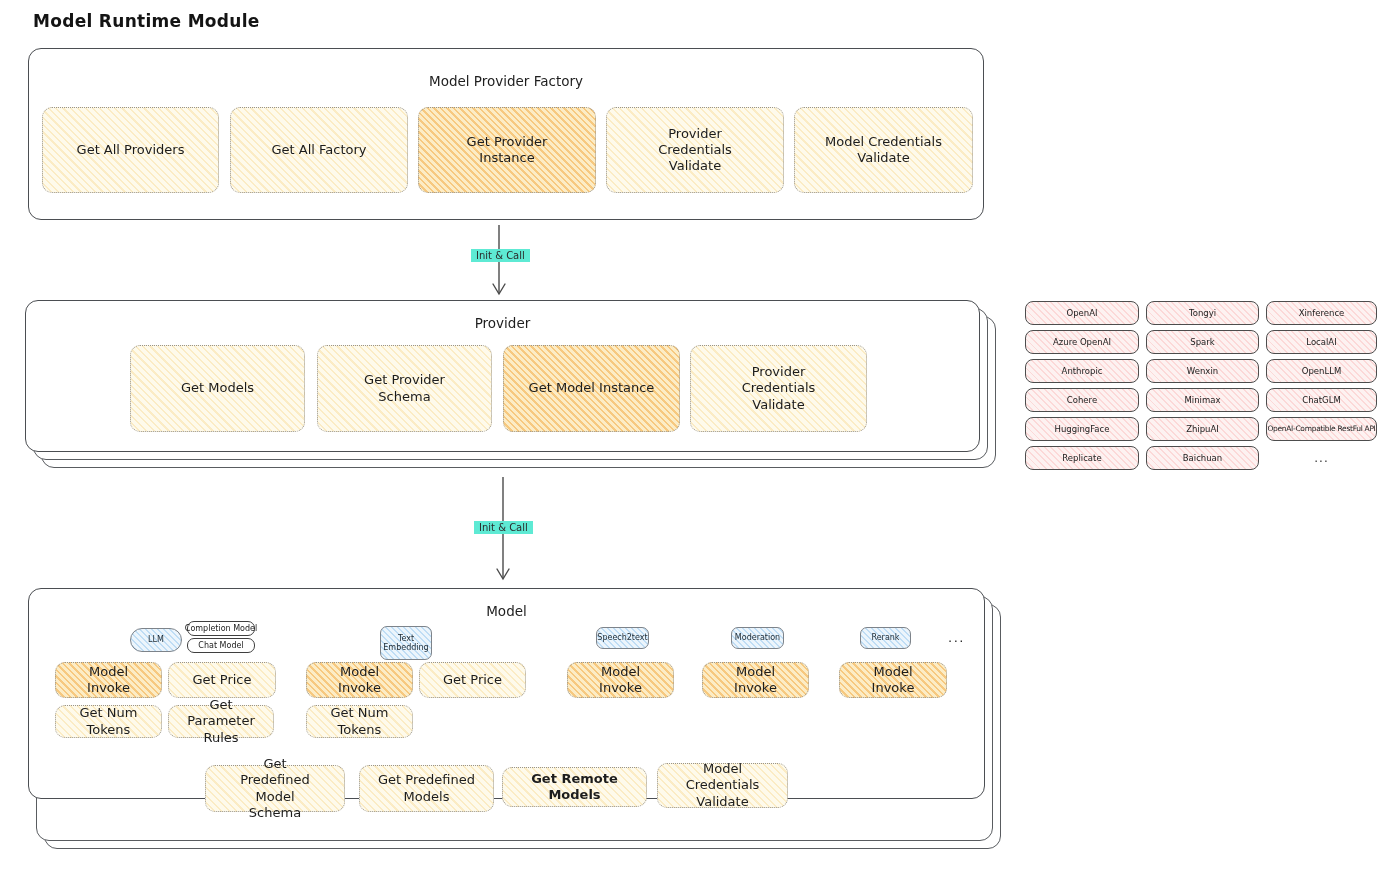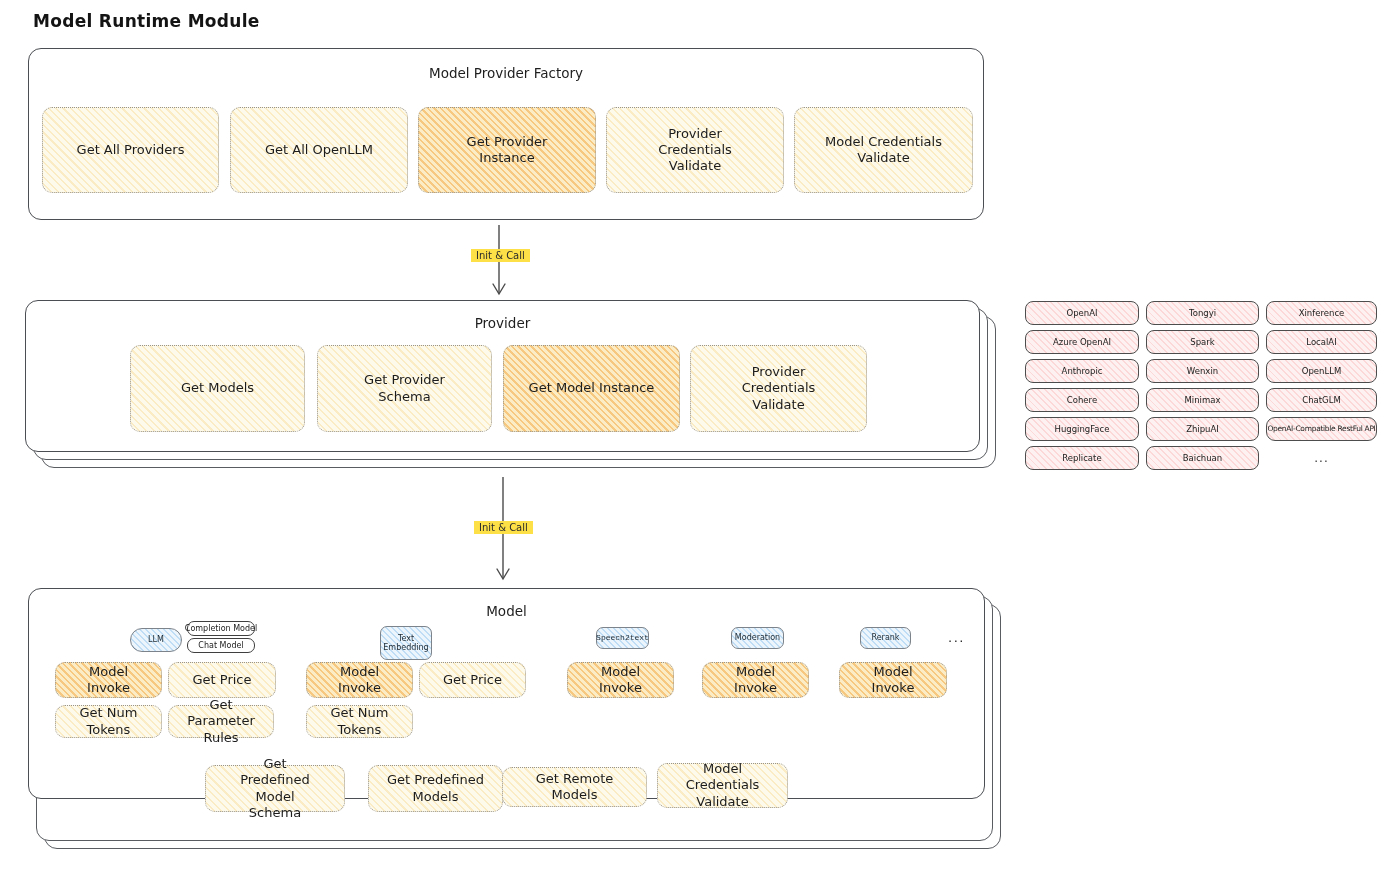--- a/index.html
+++ b/index.html
@@ -67,21 +67,21 @@
     height: 23.5px; width: 100%;
     display: flex; align-items: center; justify-content: center;
     background-color: #fdf2f1;
     background-image: repeating-linear-gradient(45deg,
       rgba(249,148,148,0.27) 0px, rgba(249,148,148,0.27) 1.4px,
       rgba(0,0,0,0) 1.4px, rgba(0,0,0,0) 4.6px);
     border: 1.3px solid #4d4d4d;
     border-radius: 8px;
     font-size: 8.5px; color: #222; white-space: nowrap;
   }
-  .chip-pink.tight { font-size: 7.5px; letter-spacing: -0.3px; border-radius: 9px; }
+  .chip-pink.tight { font-size: 7.5px; letter-spacing: -0.3px; }
   .chips-more {
     height: 23.5px; display: flex; align-items: center; justify-content: center;
     font-size: 12px; color: #333; letter-spacing: 1px;
   }
 
   
   .tag-blue {
     position: absolute;
     display: flex; align-items: center; justify-content: center; text-align: center;
     background-color: #ecf5fc;
@@ -101,37 +101,37 @@
     font-size: 8px; color: #222; white-space: nowrap;
   }
   .dots {
     position: absolute; font-size: 13px; color: #2a2a2a; letter-spacing: 1.5px;
   }
 
   
   .arrow-svg { position: absolute; overflow: visible; }
   .arrow-label {
     position: absolute;
-    background: #fde047;
+    background: #5eead4;
     font-size: 10px; color: #2b2b2b;
     padding: 1px 5px;
   }
 </style>
 </head>
 <body>
 
 <div class="canvas">
 
   <div class="diagram-title">Model Runtime Module</div>
 
   <div class="container-box" style="left:28px; top:48px; width:956px; height:172px;">
-    <div class="sec-title" style="top:16px;">Model Provider Factory</div>
+    <div class="sec-title" style="top:24px;">Model Provider Factory</div>
   </div>
   <div class="node node-yellow" style="left:42px; top:107px; width:177px; height:86px;">Get All Providers</div>
-  <div class="node node-yellow" style="left:230px; top:107px; width:178px; height:86px;">Get All OpenLLM</div>
+  <div class="node node-yellow" style="left:230px; top:107px; width:178px; height:86px;">Get All Factory</div>
   <div class="node node-orange" style="left:418px; top:107px; width:178px; height:86px; padding:22px 34px;">Get Provider Instance</div>
   <div class="node node-yellow" style="left:606px; top:107px; width:178px; height:86px; padding:4px 24px;">Provider Credentials Validate</div>
   <div class="node node-yellow" style="left:794px; top:107px; width:179px; height:86px; padding:4px 24px;">Model Credentials Validate</div>
 
   <svg class="arrow-svg" style="left:488px; top:225px;" width="22" height="71" viewBox="0 0 22 71">
     <line x1="11" y1="0" x2="11" y2="68" stroke="#4a4a4a" stroke-width="1.4"></line>
     <polyline points="5,59 11,69 17,59" fill="none" stroke="#4a4a4a" stroke-width="1.4" stroke-linecap="round"></polyline>
   </svg>
   <div class="arrow-label" style="left:471px; top:249px;">Init &amp; Call</div>
 
@@ -179,35 +179,35 @@
   <div class="stack-layer" style="left:44px; top:604px; width:957px; height:245px;"></div>
   <div class="stack-layer" style="left:36px; top:596px; width:957px; height:245px;"></div>
   <div class="container-box" style="left:28px; top:588px; width:957px; height:211px;">
     <div class="sec-title" style="top:14px;">Model</div>
   </div>
 
   <div class="tag-blue" style="left:130px; top:628px; width:52px; height:24px;border-radius:12px;">LLM</div>
   <div class="tag-white" style="left:187px; top:621px; width:68px; height:15px;">Completion Model</div>
   <div class="tag-white" style="left:187px; top:638px; width:68px; height:15px;text-align:right;">Chat Model</div>
   <div class="tag-blue" style="left:380px; top:626px; width:52px; height:26px; padding:16px 6px;">Text Embedding</div>
-  <div class="tag-blue" style="left:596px; top:627px; width:53px; height:22px;font-family:Liberation Mono, monospace;">Speech2text</div>
+  <div class="tag-blue" style="left:596px; top:627px; width:53px; height:22px;">Speech2text</div>
   <div class="tag-blue" style="left:731px; top:627px; width:53px; height:22px;">Moderation</div>
   <div class="tag-blue" style="left:860px; top:627px; width:51px; height:22px;">Rerank</div>
   <div class="dots" style="left:948px; top:630px;">...</div>
 
   <div class="node node-orange" style="left:55px; top:662px; width:107px; height:36px;">Model Invoke</div>
   <div class="node node-yellow" style="left:168px; top:662px; width:108px; height:36px;">Get Price</div>
   <div class="node node-orange" style="left:306px; top:662px; width:107px; height:36px;">Model Invoke</div>
   <div class="node node-yellow" style="left:419px; top:662px; width:107px; height:36px;">Get Price</div>
   <div class="node node-orange" style="left:567px; top:662px; width:107px; height:36px;">Model Invoke</div>
   <div class="node node-orange" style="left:702px; top:662px; width:107px; height:36px;">Model Invoke</div>
   <div class="node node-orange" style="left:839px; top:662px; width:108px; height:36px;">Model Invoke</div>
 
   <div class="node node-yellow" style="left:55px; top:705px; width:107px; height:33px; padding:2px 4px;">Get Num Tokens</div>
   <div class="node node-yellow" style="left:168px; top:705px; width:106px; height:33px; padding:2px 10px;">Get Parameter Rules</div>
   <div class="node node-yellow" style="left:306px; top:705px; width:107px; height:33px; padding:2px 4px;">Get Num Tokens</div>
 
   <div class="node node-yellow" style="left:205px; top:765px; width:140px; height:47px; padding:4px 24px;">Get Predefined Model Schema</div>
-  <div class="node node-yellow" style="left:368px; top:765px; width:135px; height:47px; padding:4px 18px;">Get Predefined Models</div>
-  <div class="node node-yellow" style="left:502px; top:767px; width:145px; height:40px; padding:4px 8px;">Get Remote Models</div>
+  <div class="node node-yellow" style="left:359px; top:765px; width:135px; height:47px; padding:4px 18px;">Get Predefined Models</div>
+  <div class="node node-yellow" style="left:502px; top:767px; width:145px; height:40px; padding:4px 8px;font-weight:bold;">Get Remote Models</div>
   <div class="node node-yellow" style="left:657px; top:763px; width:131px; height:45px; padding:4px 10px;">Model Credentials Validate</div>
 
 </div>
 
 </body></html>

